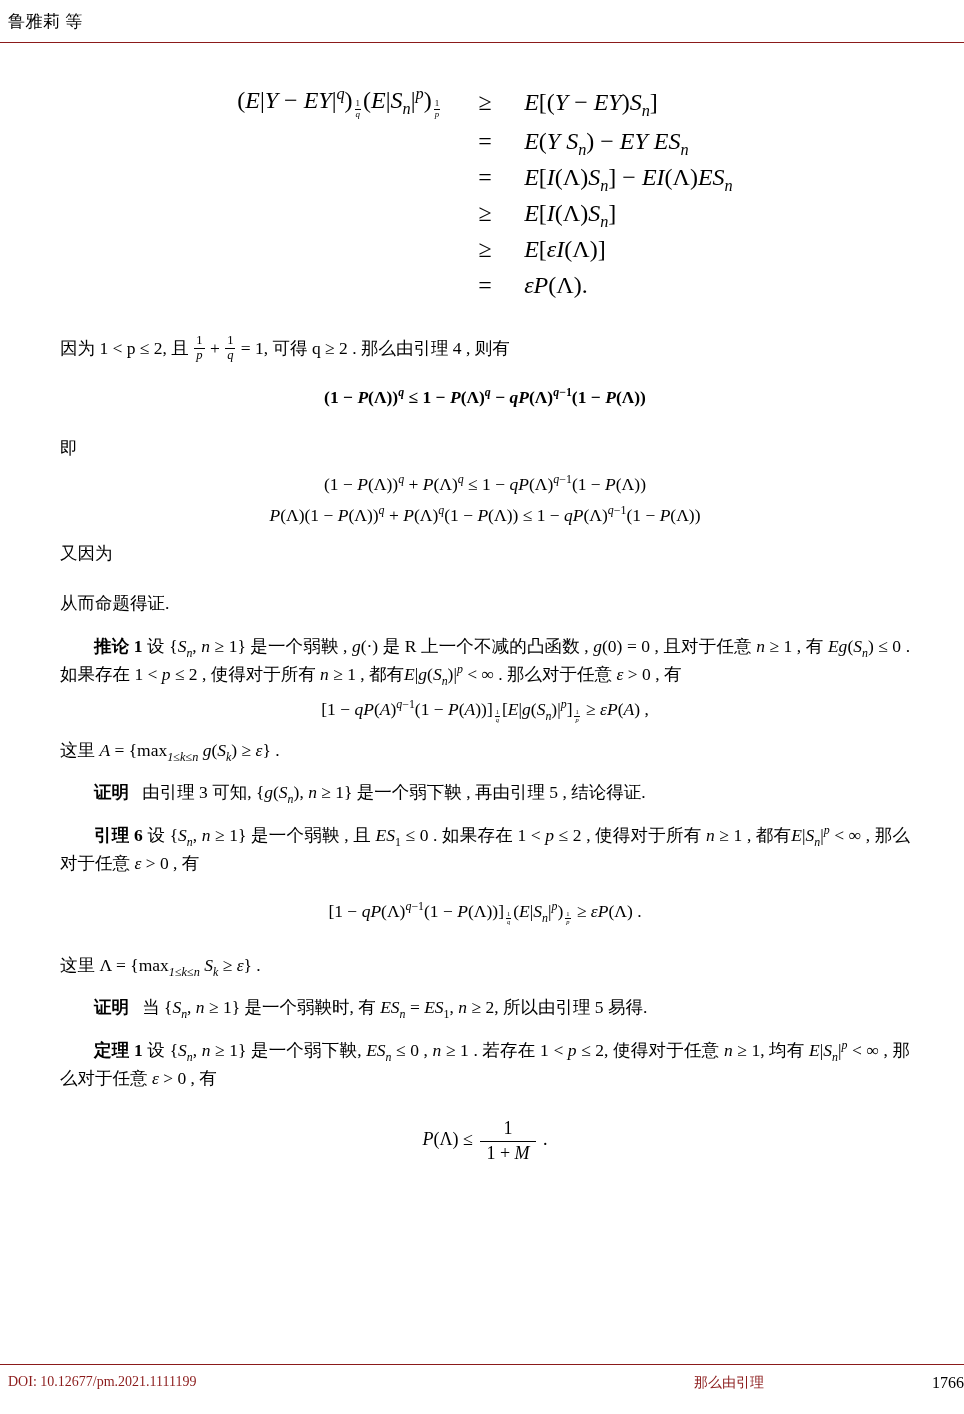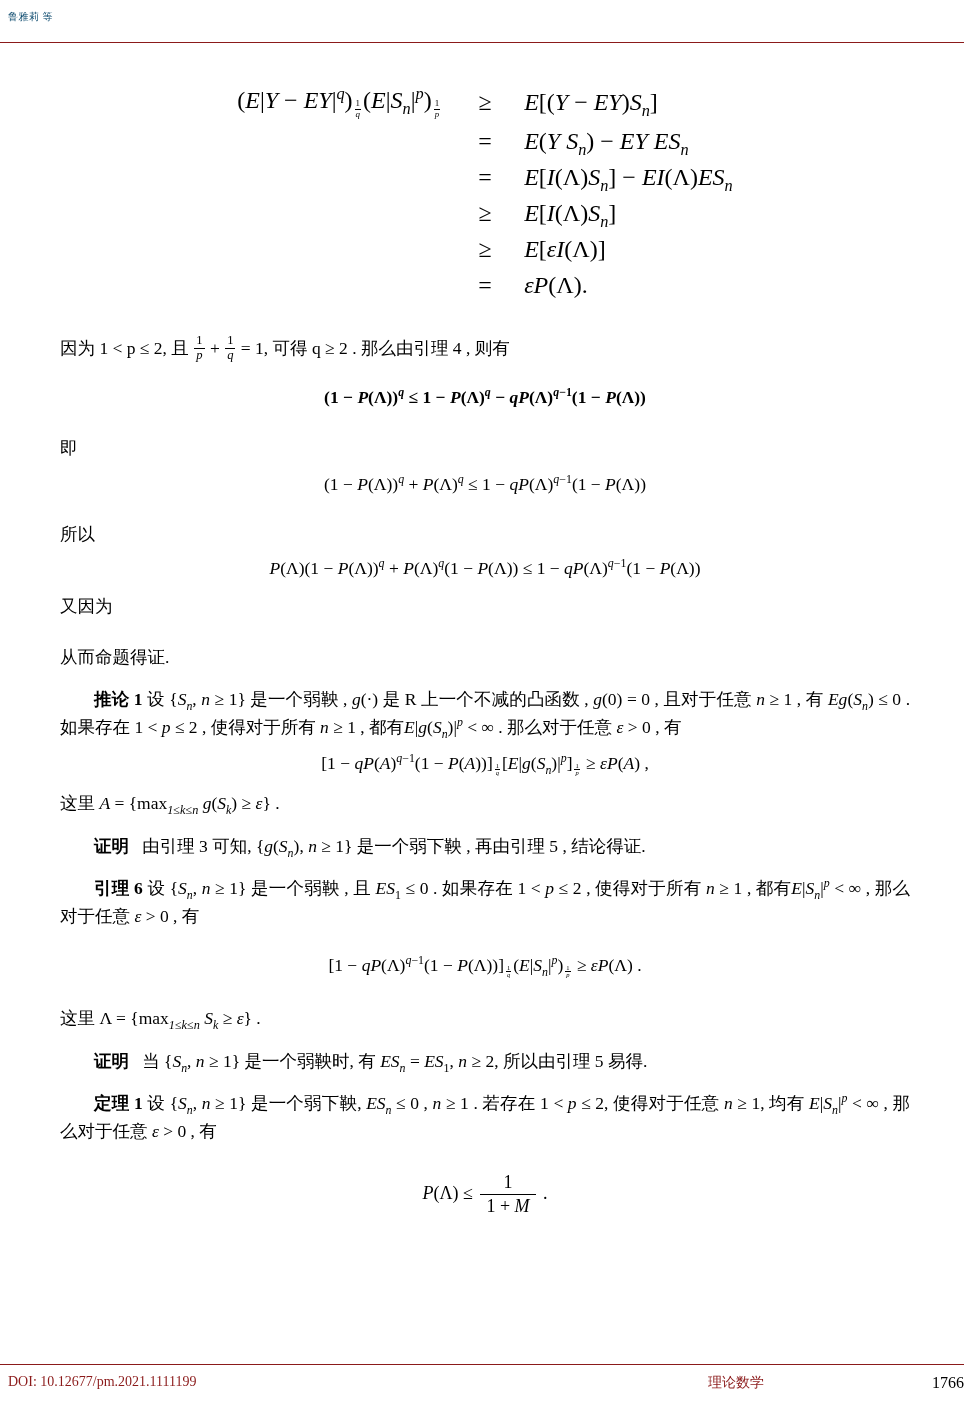--- a/index.html
+++ b/index.html
@@ -27,22 +27,22 @@
     position: absolute;
     top: 10px;
     left: 0;
     width: 964px;
     height: 34px;
   }
   .header-author {
     position: absolute;
     left: 8px;
     top: 0px;
-    font-size: 10px;
-    color: #0c4a6e;
+    font-size: 17px;
+    color: #000000;
     letter-spacing: 0.5px;
   }
   .header-rule {
     position: absolute;
     left: 0px;
     top: 32px;
     width: 964px;
     height: 1px;
     background: #8b1a1a;
   }
@@ -273,21 +273,20 @@
     <div class="display" style="margin-top:24px;font-weight:bold;">
       (1 − <i>P</i>(Λ))<sup><i>q</i></sup> ≤ 1 − <i>P</i>(Λ)<sup><i>q</i></sup> − <i>qP</i>(Λ)<sup><i>q</i>−1</sup>(1 − <i>P</i>(Λ))
     </div>
 
     <div class="para" style="margin-top:26px;">即</div>
 
     <div class="display" style="margin-top:12px;">
       (1 − <i>P</i>(Λ))<sup><i>q</i></sup> + <i>P</i>(Λ)<sup><i>q</i></sup> ≤ 1 − <i>qP</i>(Λ)<sup><i>q</i>−1</sup>(1 − <i>P</i>(Λ))
     </div>
 
-    <div class="para" style="margin-top:25px;">所以</div>
 
     <div class="display" style="margin-top:10px;">
       <i>P</i>(Λ)(1 − <i>P</i>(Λ))<sup><i>q</i></sup> + <i>P</i>(Λ)<sup><i>q</i></sup>(1 − <i>P</i>(Λ)) ≤ 1 − <i>qP</i>(Λ)<sup><i>q</i>−1</sup>(1 − <i>P</i>(Λ))
     </div>
 
     <div class="para" style="">又因为</div>
 
 
     <div class="para" style="margin-top:22px;">从而命题得证.</div>
 
@@ -341,16 +340,16 @@
     <div class="display big" style="margin-top:26px;">
       <i>P</i>(Λ) ≤ <span class="dfrac"><span class="num">1</span><span class="den">1 + <i>M</i></span></span> .
     </div>
 
   </div>
 
   <div class="footer">
     <div class="footer-rule"></div>
     <div class="footer-doi">DOI: 10.12677/pm.2021.1111199</div>
     <div class="footer-page">1766</div>
-    <div class="footer-journal">理论数学</div>
+    <div class="footer-journal">那么由引理</div>
   </div>
 
 </div>
 
 </body></html>

